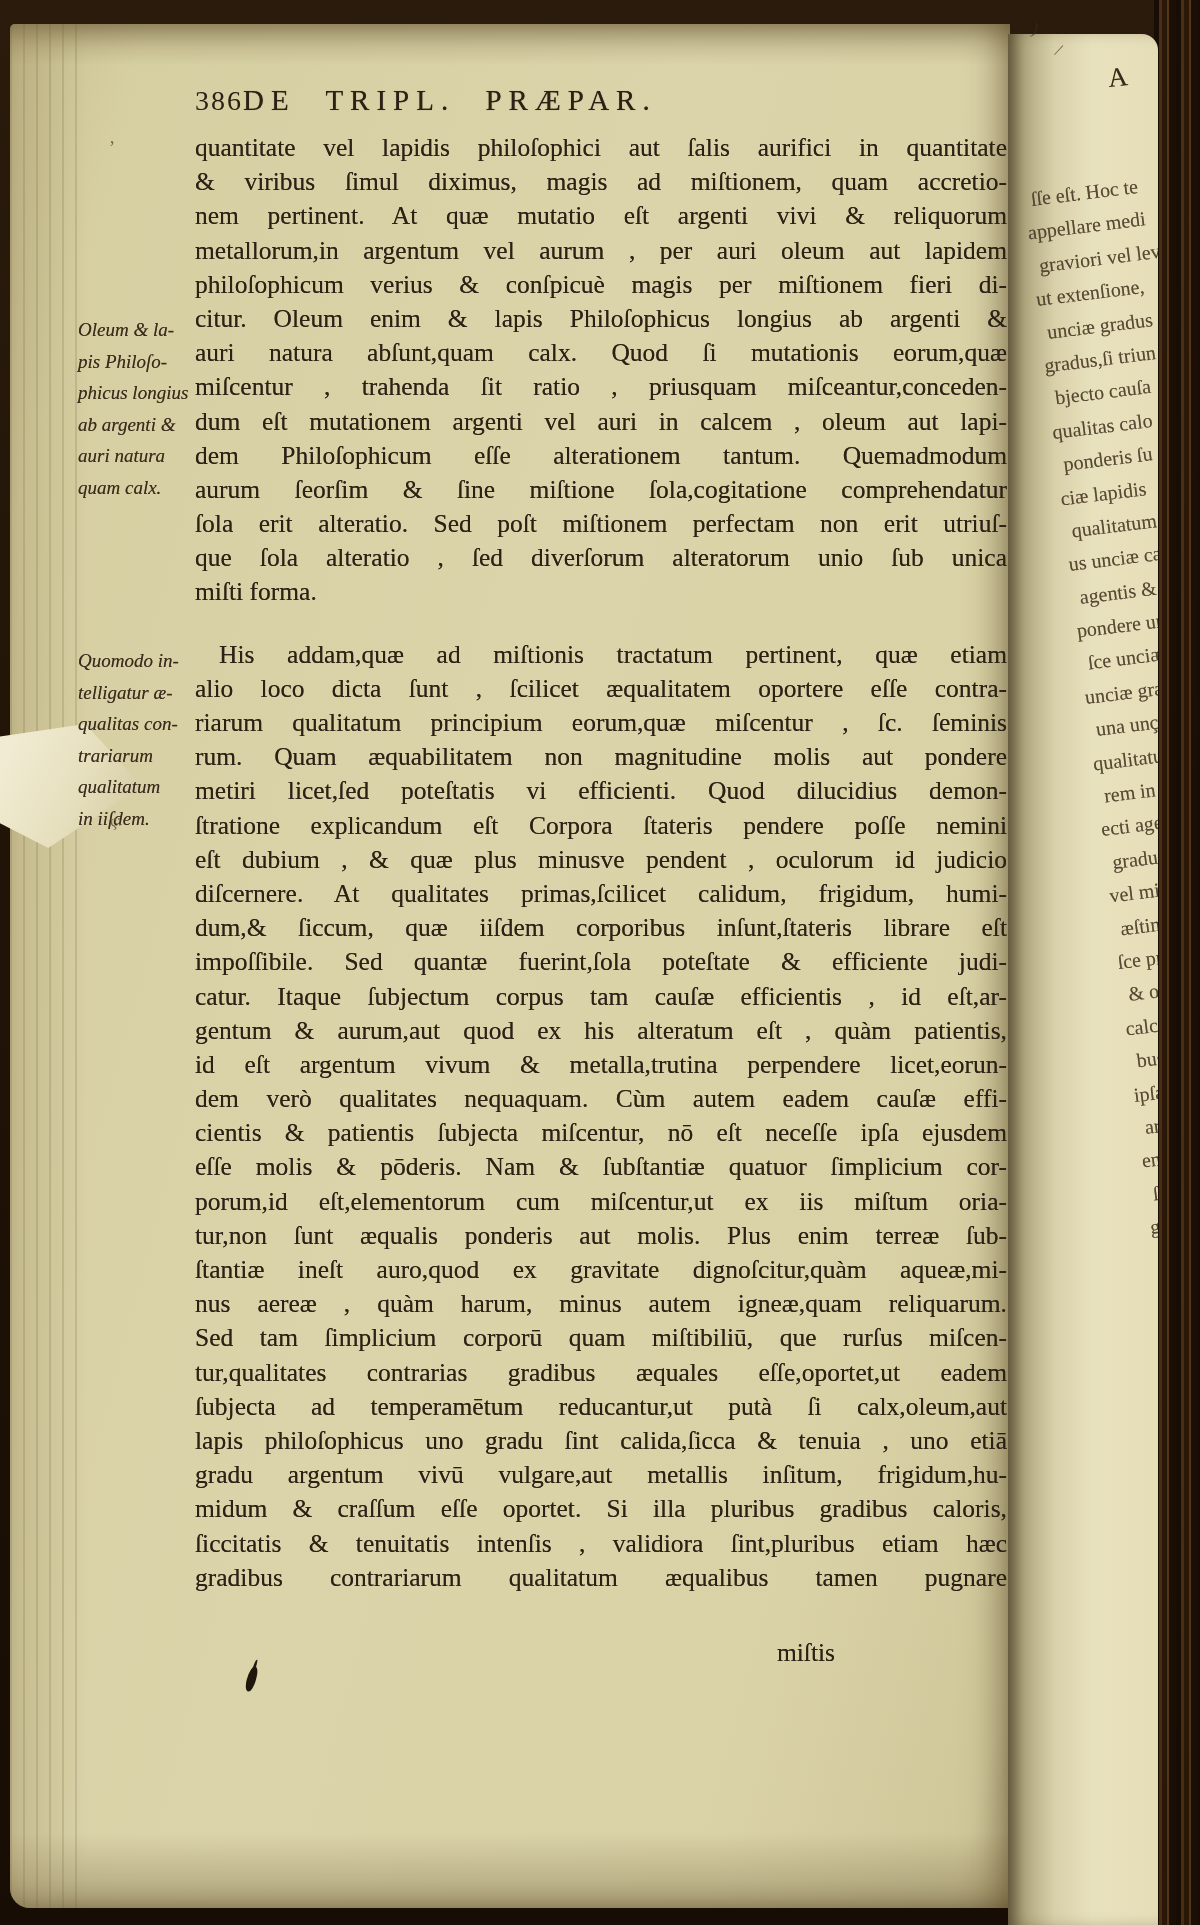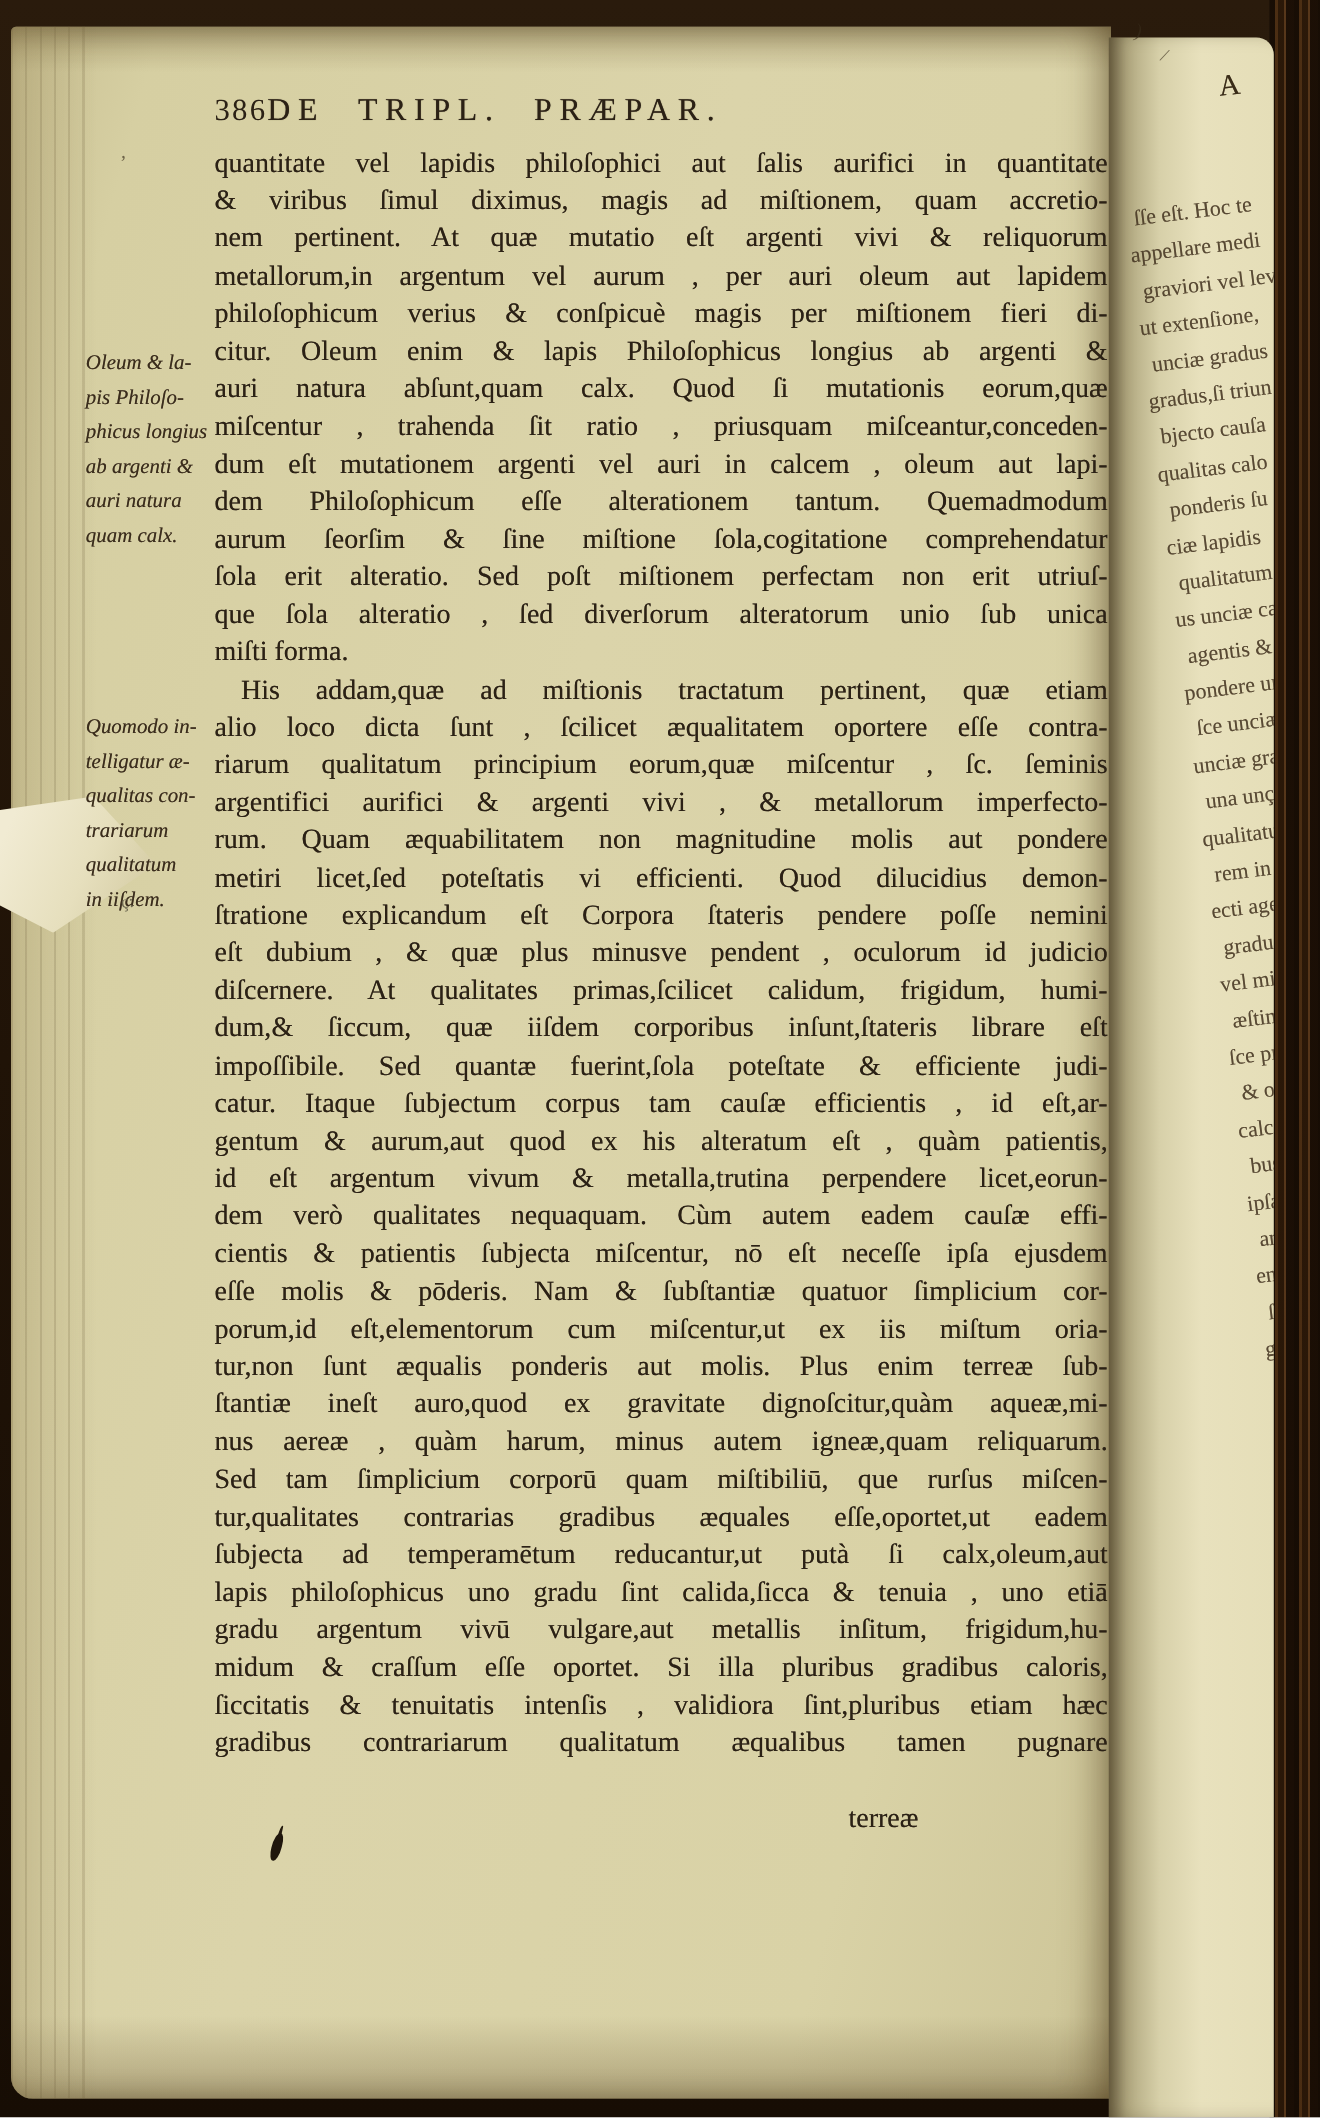--- a/index.html
+++ b/index.html
@@ -55,21 +55,21 @@
   }
   
   .body-lines{
     position:absolute;left:195px;top:131px;width:812px;
     font-size:25.5px;line-height:34.2px;
     text-shadow:0 0 .6px rgba(43,33,21,.65);
   }
   .bline{height:34.2px;overflow:hidden;white-space:normal;}
   .bline.stretch{text-align:justify;text-align-last:justify;}
   .bline.stretch::after{content:"";display:inline-block;width:100%;}
-  .bline.indent{text-indent:24px;}
+  .bline.indent{text-indent:24px;margin-top:28px;}
   .catchword{
     position:absolute;left:195px;top:1638px;width:812px;
     font-size:25.5px;text-align:right;padding-right:172px;box-sizing:border-box;
     text-shadow:0 0 .6px rgba(43,33,21,.65);
   }
   
   .mnote{
     position:absolute;left:78px;width:120px;
     font-style:italic;font-size:19px;line-height:31.5px;color:#3a2c1c;
     text-shadow:0 0 .5px rgba(58,44,28,.6);
@@ -140,21 +140,20 @@
       <div class="bline stretch">miſcentur , trahenda ſit ratio , priusquam miſceantur,conceden-</div>
       <div class="bline stretch">dum eſt mutationem argenti vel auri in calcem , oleum aut lapi-</div>
       <div class="bline stretch">dem Philoſophicum eſſe alterationem tantum.  Quemadmodum</div>
       <div class="bline stretch">aurum ſeorſim &amp; ſine miſtione ſola,cogitatione comprehendatur</div>
       <div class="bline stretch">ſola erit alteratio.  Sed poſt miſtionem perfectam non erit utriuſ-</div>
       <div class="bline stretch">que ſola alteratio , ſed diverſorum alteratorum unio ſub unica</div>
       <div class="bline">miſti forma.</div>
       <div class="bline stretch indent">His addam,quæ ad miſtionis tractatum pertinent, quæ etiam</div>
       <div class="bline stretch">alio loco dicta ſunt , ſcilicet æqualitatem oportere eſſe contra-</div>
       <div class="bline stretch">riarum qualitatum principium eorum,quæ miſcentur , ſc. ſeminis</div>
-      <div class="bline stretch">argentifici aurifici &amp; argenti vivi , &amp; metallorum imperfecto-</div>
       <div class="bline stretch">rum.  Quam æquabilitatem non magnitudine molis aut pondere</div>
       <div class="bline stretch">metiri licet,ſed poteſtatis vi efficienti.  Quod dilucidius demon-</div>
       <div class="bline stretch">ſtratione explicandum eſt Corpora ſtateris pendere poſſe nemini</div>
       <div class="bline stretch">eſt dubium , &amp; quæ plus minusve pendent , oculorum id judicio</div>
       <div class="bline stretch">diſcernere. At qualitates primas,ſcilicet calidum, frigidum, humi-</div>
       <div class="bline stretch">dum,&amp; ſiccum, quæ iiſdem corporibus inſunt,ſtateris librare eſt</div>
       <div class="bline stretch">impoſſibile.  Sed quantæ fuerint,ſola poteſtate &amp; efficiente judi-</div>
       <div class="bline stretch">catur.  Itaque ſubjectum corpus tam cauſæ efficientis , id eſt,ar-</div>
       <div class="bline stretch">gentum &amp; aurum,aut quod ex his alteratum eſt , quàm patientis,</div>
       <div class="bline stretch">id eſt argentum vivum &amp; metalla,trutina perpendere licet,eorun-</div>
@@ -168,21 +167,21 @@
       <div class="bline stretch">Sed tam ſimplicium corporū quam miſtibiliū, que rurſus miſcen-</div>
       <div class="bline stretch">tur,qualitates contrarias gradibus æquales eſſe,oportet,ut eadem</div>
       <div class="bline stretch">ſubjecta ad temperamētum reducantur,ut putà ſi calx,oleum,aut</div>
       <div class="bline stretch">lapis philoſophicus uno gradu ſint calida,ſicca &amp; tenuia , uno etiā</div>
       <div class="bline stretch">gradu argentum vivū vulgare,aut metallis inſitum, frigidum,hu-</div>
       <div class="bline stretch">midum &amp; craſſum eſſe oportet.  Si illa pluribus gradibus caloris,</div>
       <div class="bline stretch">ſiccitatis &amp; tenuitatis intenſis , validiora ſint,pluribus etiam hæc</div>
       <div class="bline stretch">gradibus contrariarum qualitatum æqualibus tamen pugnare</div>
     </div>
 
-  <div class="catchword">terreæ</div>
+  <div class="catchword">miſtis</div>
 
   <div class="mnote mnote-1">
       <div class="mline">Oleum &amp; la-</div>
       <div class="mline">pis Philoſo-</div>
       <div class="mline">phicus longius</div>
       <div class="mline">ab argenti &amp;</div>
       <div class="mline">auri natura</div>
       <div class="mline">quam calx.</div>
     </div>
 

